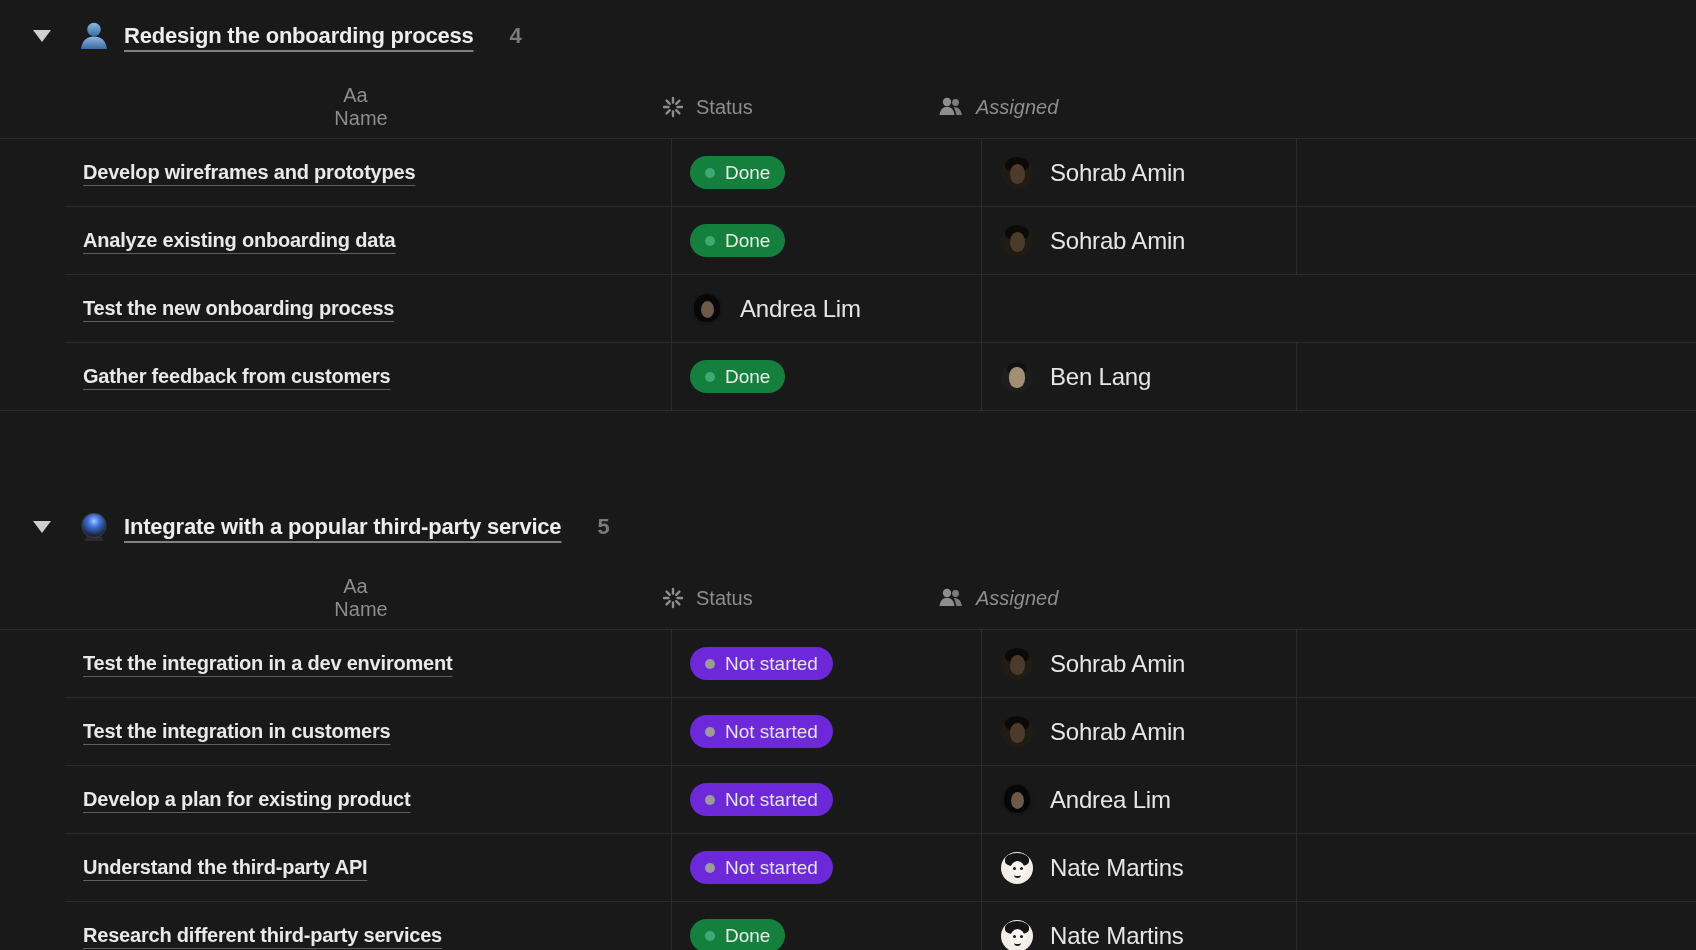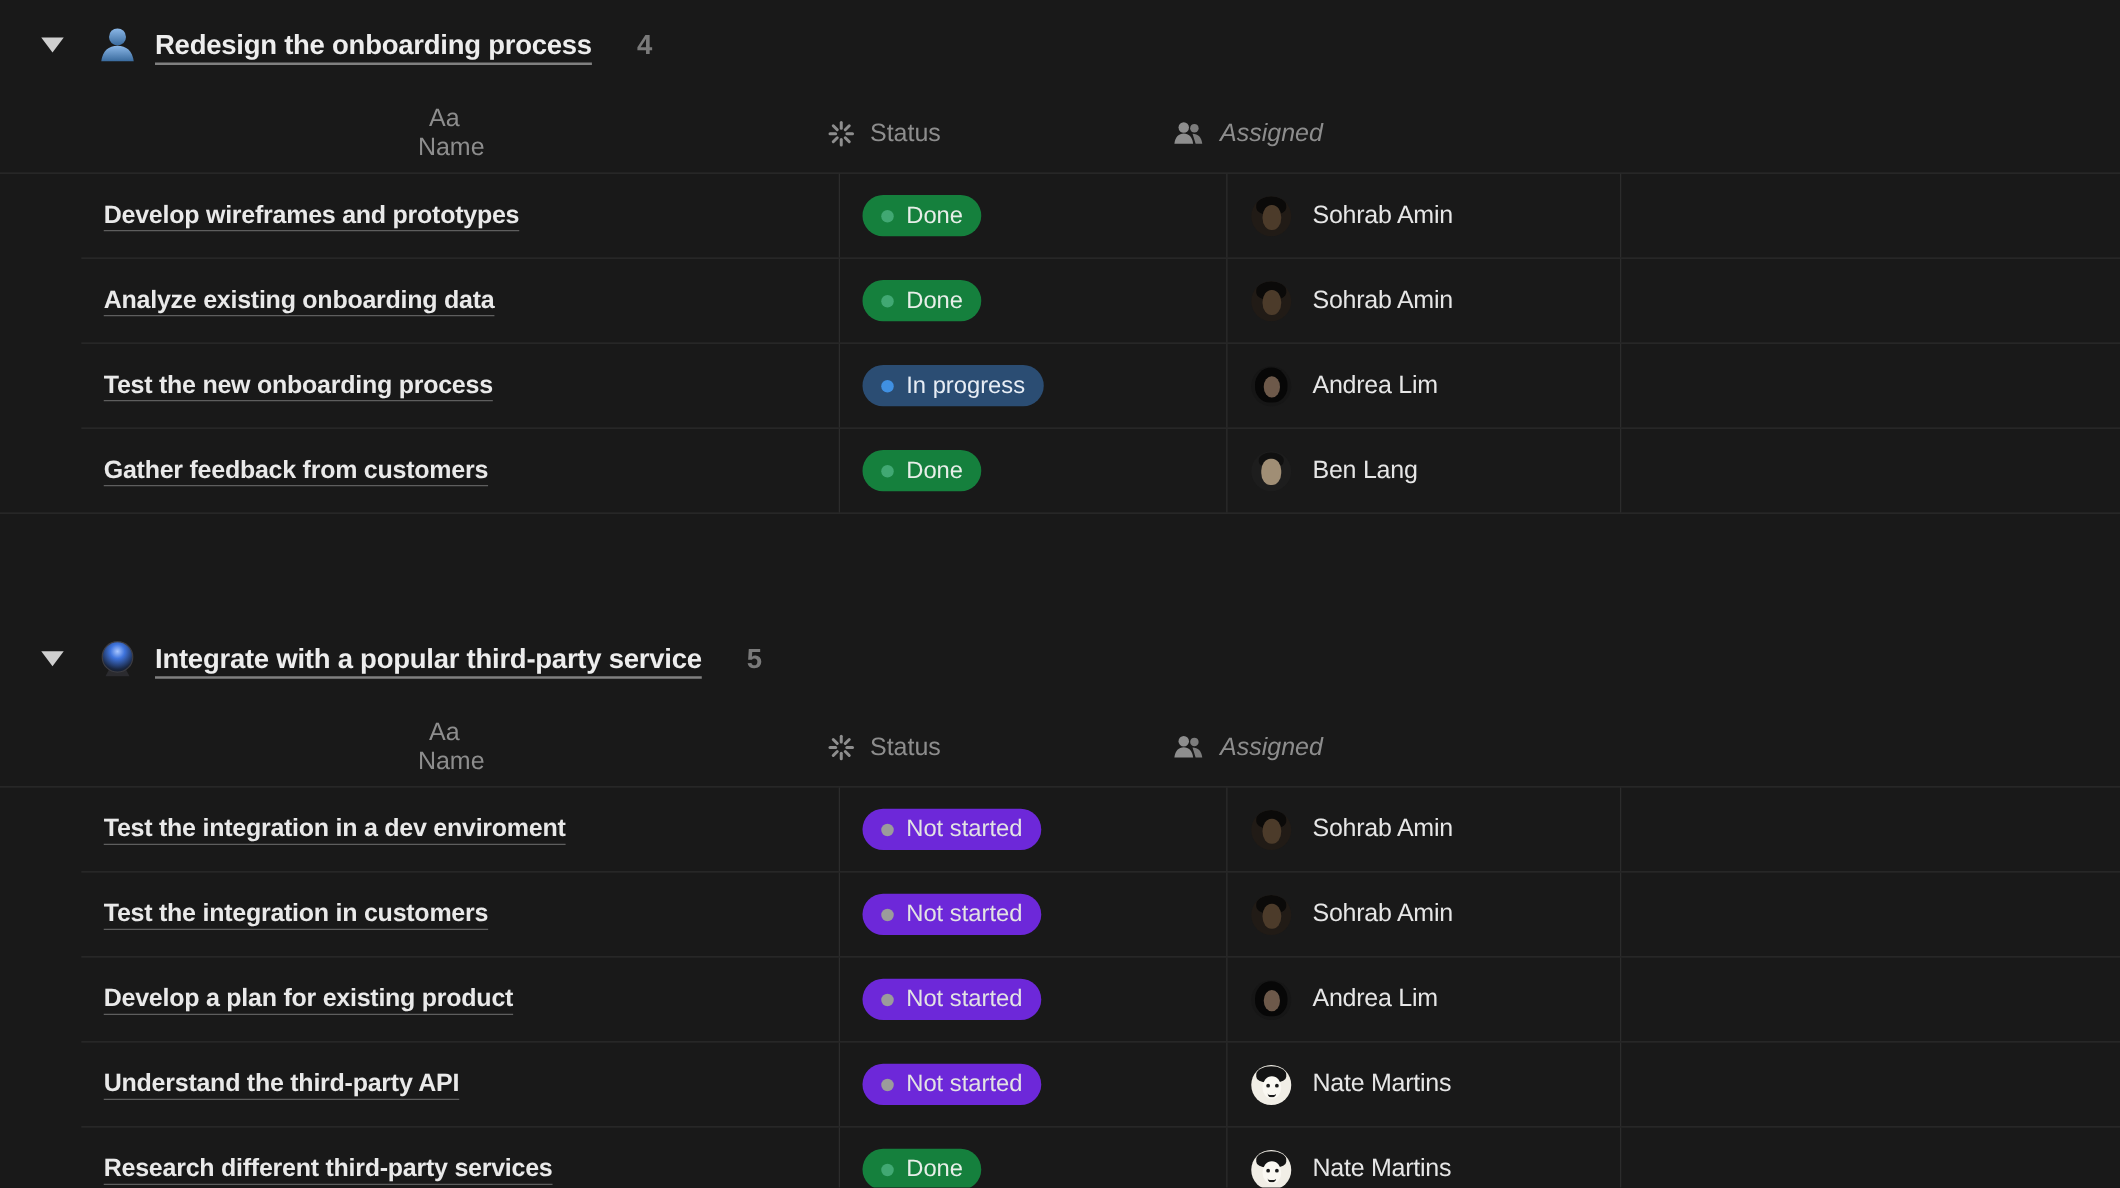--- a/index.html
+++ b/index.html
@@ -63,21 +63,21 @@
   .avatar[data-variant="andrea"] .hair{left:3px;top:1px;width:26px;height:28px;background:#070707;border-radius:50% 50% 45% 45%;}
   .avatar[data-variant="andrea"] .face{left:10px;top:8px;width:13px;height:17px;background:#6d594a;border-radius:50%;}
   .avatar[data-variant="ben"]{background:#1d1d1d;}
   .avatar[data-variant="ben"] .hair{left:6px;top:1px;width:20px;height:12px;background:#101010;border-radius:50% 50% 40% 40%;}
   .avatar[data-variant="ben"] .face{left:8px;top:6px;width:16px;height:21px;background:#a08e75;border-radius:46%;}
   .avatar[data-variant="nate"]{background:#f1eee6;}
   .avatar[data-variant="nate"] .hair{left:4px;top:1px;width:24px;height:13px;background:#141414;border-radius:50% 50% 35% 35%;}
   .avatar[data-variant="nate"] .face{left:9px;top:9px;width:15px;height:18px;background:#faf8f2;border-radius:50%;}
   .avatar[data-variant="nate"] .eyes{display:block;left:12px;top:15px;width:3px;height:3px;background:#1a1a1a;border-radius:50%;box-shadow:7px 0 0 #1a1a1a;}
   .avatar[data-variant="nate"] .mouth{display:block;left:13px;top:20px;width:7px;height:4px;border-bottom:2px solid #1a1a1a;border-radius:0 0 7px 7px;}
-  .person-name{font-size:20px;color:#e6e6e6;letter-spacing:-0.2px;white-space:nowrap;}
+  .person-name{font-size:24px;color:#e6e6e6;letter-spacing:-0.2px;white-space:nowrap;}
 
   .group-2{margin-top:94px;}
 </style>
 </head>
 <body>
 
 <div class="page">
 
   <section class="group">
     <div class="group-header">
@@ -170,26 +170,20 @@
               <span class="face"></span>
             </span>
           <span class="person-name">Sohrab Amin</span>
           </div>
         <div class="cell blank-cell"></div>
       </div>
 
       <div class="grid row">
         <div class="cell name-cell">
           <span class="task-name">Test the new onboarding process</span>
-          </div>
-        <div class="cell status-cell">
-          <span class="pill" data-variant="in_progress">
-            <span class="dot"></span>
-            <span>In progress</span>
-            </span>
           </div>
         <div class="cell assigned-cell">
           <span class="avatar" data-variant="andrea">
             <span class="hair"></span>
               <span class="face"></span>
             </span>
           <span class="person-name">Andrea Lim</span>
           </div>
         <div class="cell blank-cell"></div>
       </div>

